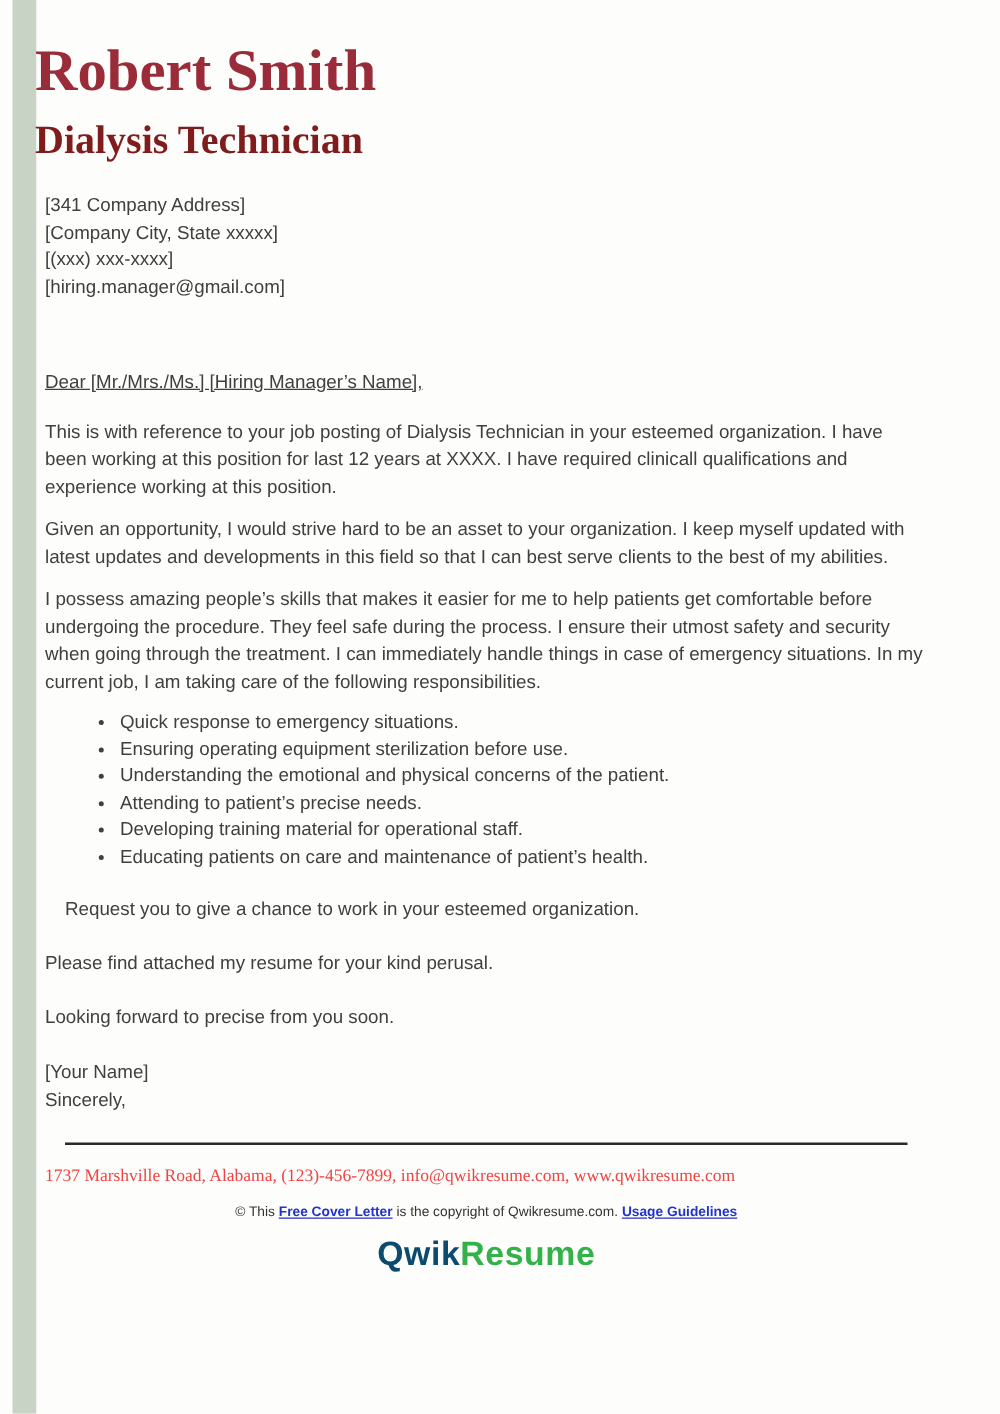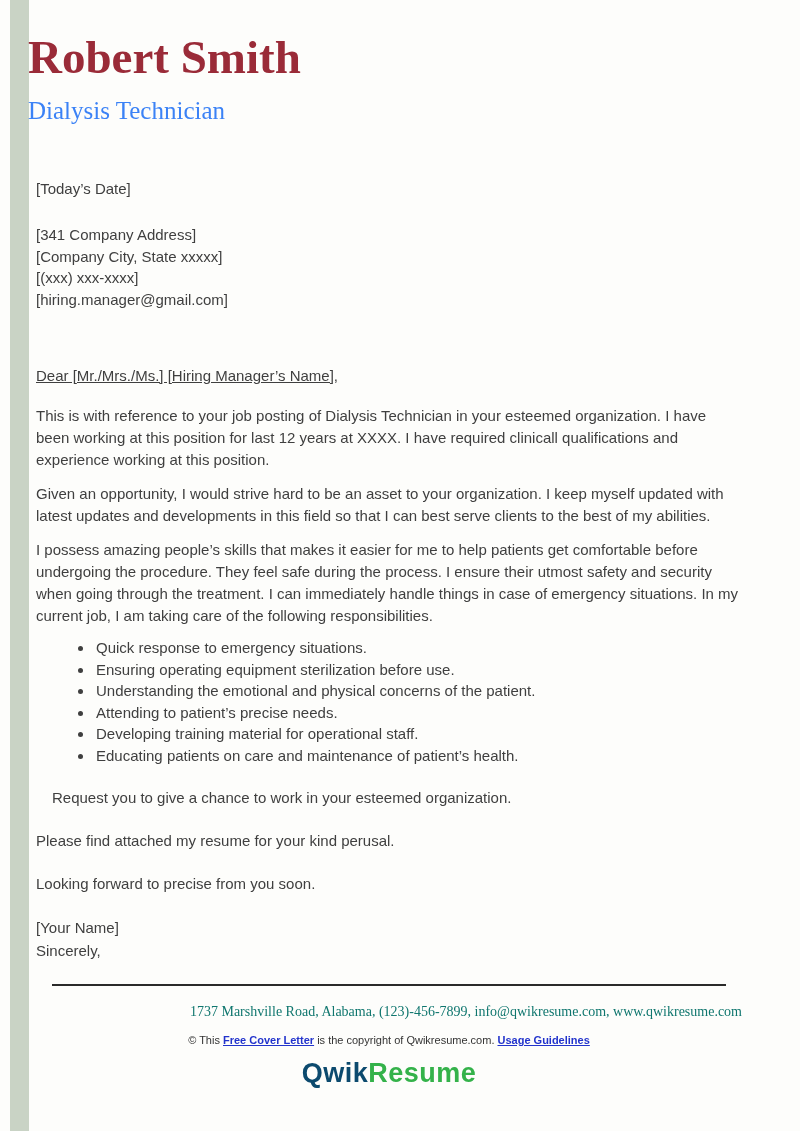--- a/index.html
+++ b/index.html
@@ -32,24 +32,24 @@
   .name {
     font-family: "Liberation Serif", serif;
     font-weight: bold;
     font-size: 47px;
     line-height: 54px;
     color: #9a2b38;
     margin: 0 0 8px -8px;
   }
   .job-title {
     font-family: "Liberation Serif", serif;
-    font-weight: normal;
-    font-size: 25px;
+    font-weight: bold;
+    font-size: 32px;
     line-height: 38px;
-    color: #3b82f6;
+    color: #7f1d1d;
     margin: 0 0 0 -8px;
   }
   .body-text { font-size: 15px; line-height: 22px; }
   .date-line { margin: 48px 0 0 0; }
   .contact-block { margin: 24px 0 0 0; }
   .contact-block div { line-height: 21.5px; }
   .salutation { margin: 55px 0 18px 0; text-decoration: underline; }
   .para { margin: 12px 0 10px 0; }
   .para.first { margin-top: 8px; }
   ul.duties {
@@ -67,22 +67,22 @@
   .signoff-block div { line-height: 22.5px; }
   .footer-rule {
     width: 674px;
     margin: 22px auto 0 auto;
     border: 0;
     border-top: 2px solid #2a2a2a;
   }
   .footer-address {
     font-family: "Liberation Serif", serif;
     font-size: 14px;
-    color: #0f766e;
-    text-align: right;
+    color: #ef4444;
+    text-align: left;
     margin-top: 18px;
   }
   .footer-copyright {
     font-size: 11px;
     color: #333333;
     text-align: center;
     margin-top: 14px;
   }
   .footer-copyright a {
     color: #2233cc;
@@ -103,21 +103,20 @@
 </head>
 <body>
 
 <div class="side-strip"></div>
 
 <div class="page">
 
   <h1 class="name">Robert Smith</h1>
   <h2 class="job-title">Dialysis Technician</h2>
 
-  <div class="body-text date-line">[Today’s Date]</div>
 
   <div class="body-text contact-block">
     <div>[341 Company Address]</div>
     <div>[Company City, State xxxxx]</div>
     <div>[(xxx) xxx-xxxx]</div>
     <div>[hiring.manager@gmail.com]</div>
   </div>
 
   <div class="body-text salutation">Dear [Mr./Mrs./Ms.] [Hiring Manager’s Name],</div>
 

